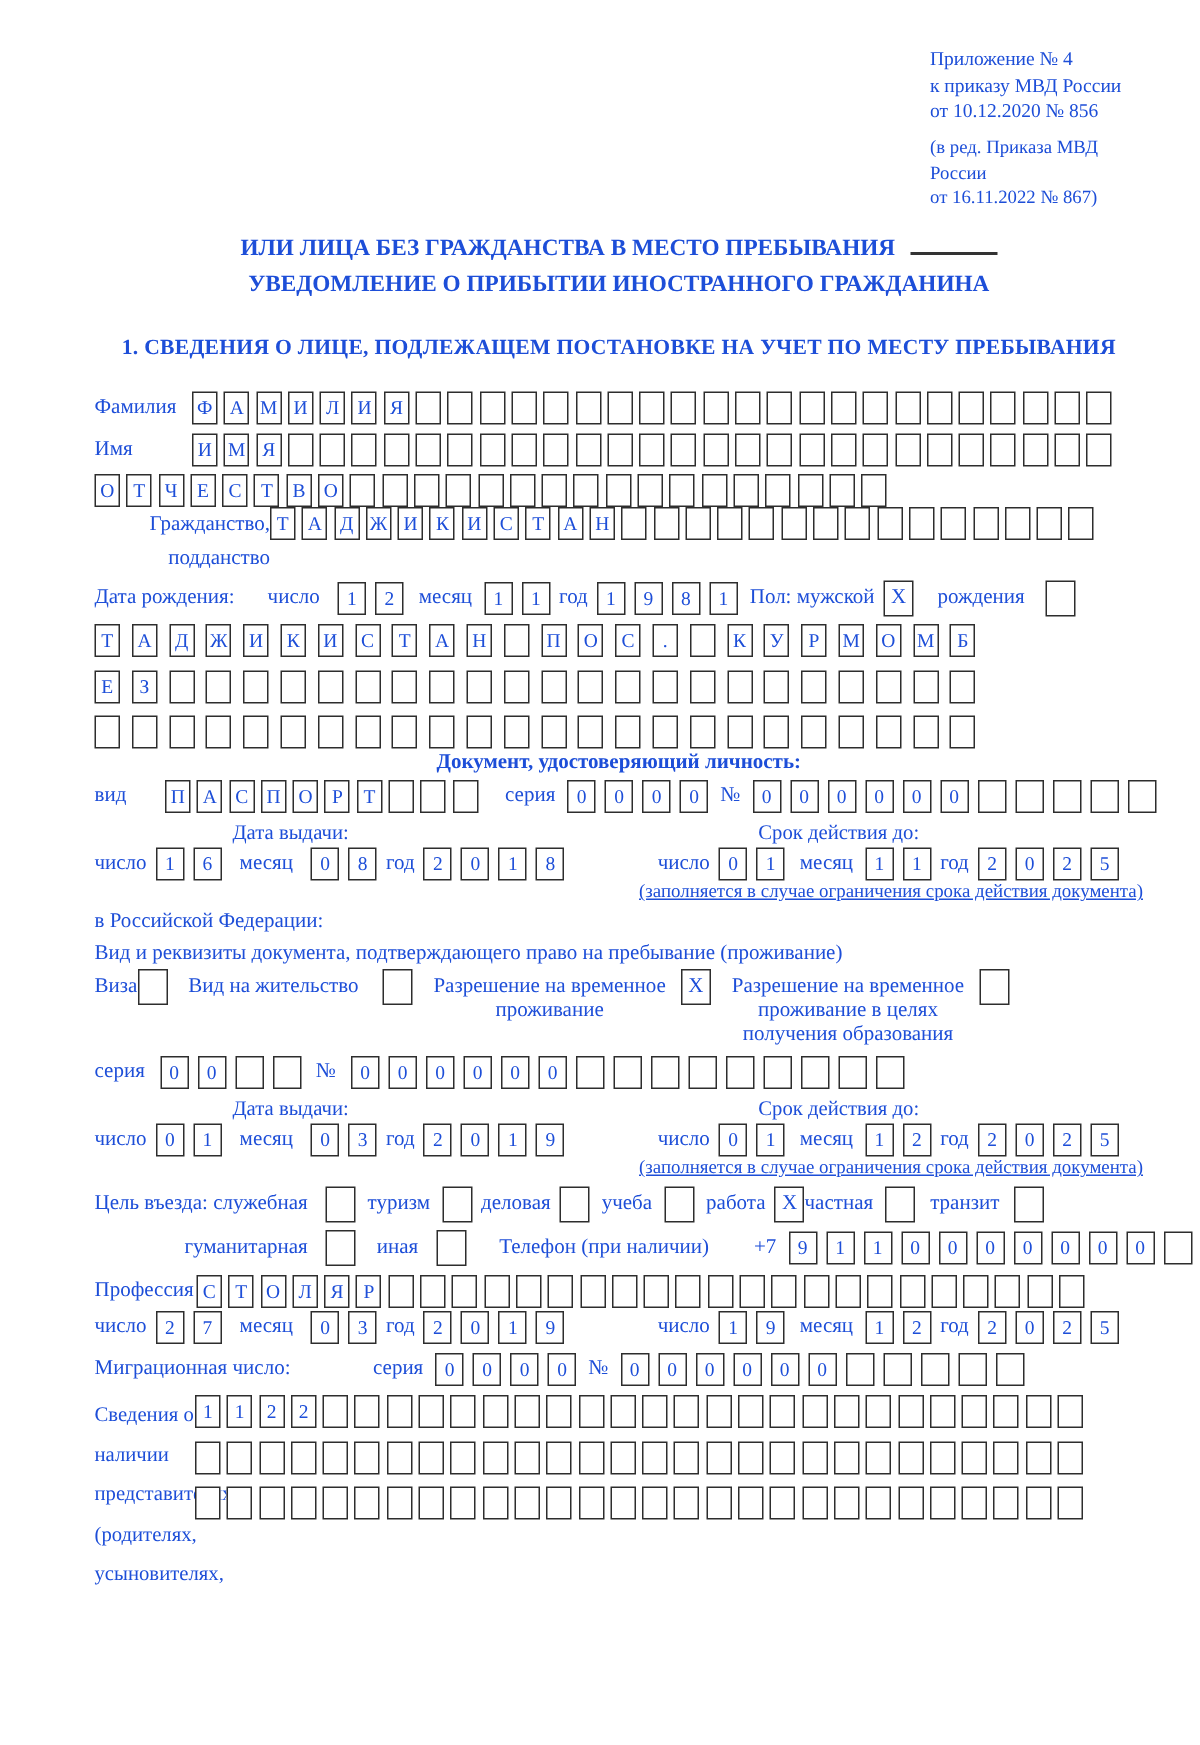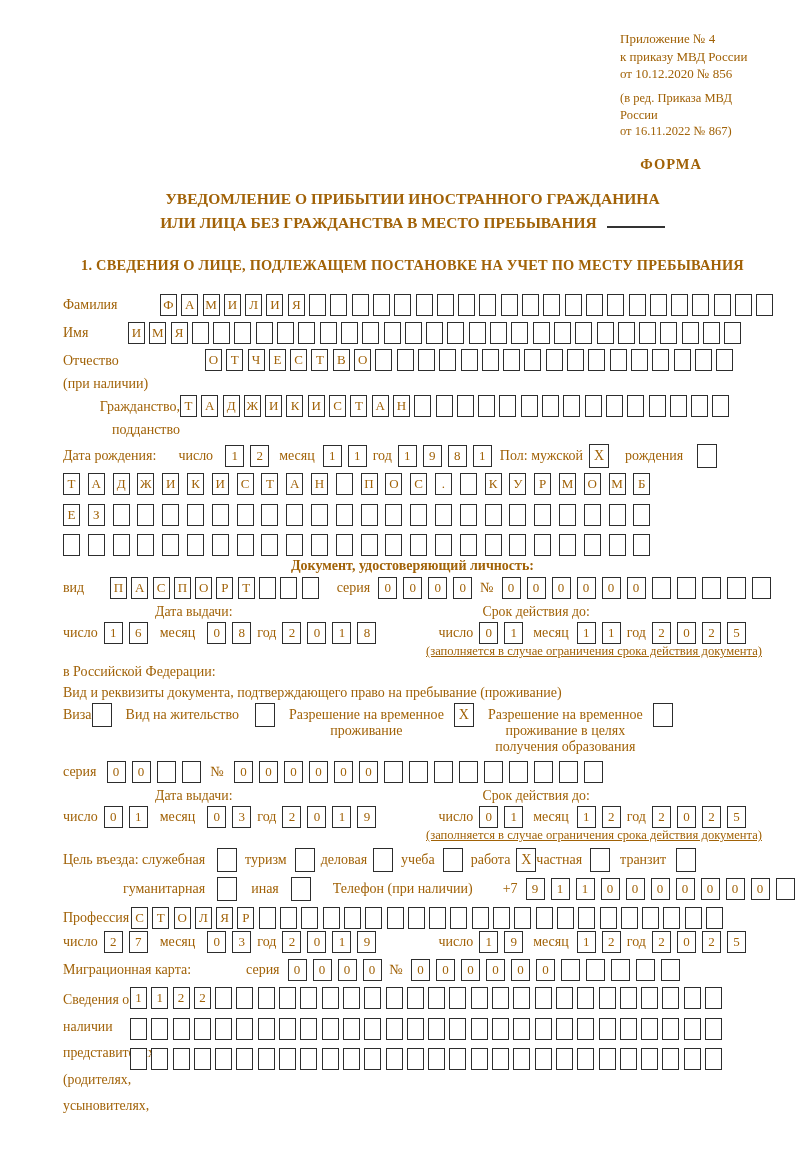--- a/index.html
+++ b/index.html
@@ -1,19 +1,19 @@
 <!DOCTYPE html>
 <html><head>
 <meta charset="utf-8">
 <style>
   * { margin:0; padding:0; box-sizing:border-box; }
   html,body { background:#ffffff; }
   .page {
     width:800px; height:1163px; overflow:hidden; position:relative;
-    background:#ffffff; color:#a16207;
+    background:#ffffff; color:#1d4ed8;
     font-family:"Liberation Serif","DejaVu Serif",serif;
     font-size:14px;
     padding:30px 38px 10px 63px;
   }
   
   .appendix { margin-left:557px; font-size:13px; line-height:1.35; }
   .appendix .grp2 { margin-top:7px; font-size:12.5px; }
   .forma { text-align:right; margin:16px 60px 0 0; font-weight:bold; font-size:14.5px; letter-spacing:1px; }
   
   .title { text-align:center; font-weight:bold; font-size:15.5px; line-height:1.55; margin-top:14px; }
@@ -35,48 +35,47 @@
   }
   .boxes.wide { gap:7.8px; }
   .boxes.dg { gap:6px; }
   .dg .cell { width:19px; }
   .boxes.cb .cell { width:20px; height:24px; font-size:14px; }
   
   .lw-65 { width:65px; }
   .lw-107 { width:107px; line-height:24.5px; font-size:13.8px; }
   .lw-142 { width:142px; line-height:23px; }
   .lw-117 { width:117px; line-height:23px;text-align:right; }
-  .mt2{margin-top:2px;} .mt4{margin-top:3px;} .mt5{margin-top:5px;} .mt6{margin-top:6px;} .mt20{margin-top:20px;gap:32px;}
+  .mt2{margin-top:2px;} .mt4{margin-top:3px;} .mt5{margin-top:5px;} .mt6{margin-top:6px;} .mt20{margin-top:20px;}
   .ml6{margin-left:6px;} .ml8{margin-left:8px;} .ml10{margin-left:10px;} .ml12{margin-left:12px;}
   .ml14{margin-left:14px;} .ml16{margin-left:16px;} .ml18{margin-left:18px;} .ml22{margin-left:22px;}
   .gap-rows { display:flex; flex-direction:column; gap:8.5px; }
   .center-b { text-align:center; font-weight:bold; font-size:14px; }
   .note-right { text-align:right; font-size:12.6px; margin-right:0;text-decoration:underline; }
-  .hdr-sm { font-size:13.8px; }
+  .hdr-sm { font-size:13.8px;gap:23px; }
 </style>
 </head>
 <body>
 
 <div class="page">
 
   <div class="appendix">
     <div>Приложение № 4</div>
     <div>к приказу МВД России</div>
     <div>от 10.12.2020 № 856</div>
     <div class="grp2">
       <div>(в ред. Приказа МВД России</div>
       <div>от 16.11.2022 № 867)</div>
     </div>
   </div>
 
-  <div class="forma">ФОРМА</div>
 
   <div class="title">
+    <div><span>ИЛИ ЛИЦА БЕЗ ГРАЖДАНСТВА В МЕСТО ПРЕБЫВАНИЯ</span><span class="blank-line"></span></div>
     <div>УВЕДОМЛЕНИЕ О ПРИБЫТИИ ИНОСТРАННОГО ГРАЖДАНИНА</div>
-    <div><span>ИЛИ ЛИЦА БЕЗ ГРАЖДАНСТВА В МЕСТО ПРЕБЫВАНИЯ</span><span class="blank-line"></span></div>
   </div>
 
   <div class="sec-heading">1. СВЕДЕНИЯ О ЛИЦЕ, ПОДЛЕЖАЩЕМ ПОСТАНОВКЕ НА УЧЕТ ПО МЕСТУ ПРЕБЫВАНИЯ</div>
 
   <div class="row mt20">
     <span class="lbl lw-65">Фамилия</span>
     <span class="boxes">
         <span class="cell">Ф</span>
         <span class="cell">А</span>
         <span class="cell">М</span>
@@ -138,24 +137,20 @@
         <span class="cell"></span>
         <span class="cell"></span>
         <span class="cell"></span>
         <span class="cell"></span>
         <span class="cell"></span>
         <span class="cell"></span>
       </span>
   </div>
 
   <div class="row top mt5">
-    <span class="lbl lw-142 stack">
-      <span>Отчество</span>
-      <span>(при наличии)</span>
-    </span>
     <span class="boxes">
         <span class="cell">О</span>
         <span class="cell">Т</span>
         <span class="cell">Ч</span>
         <span class="cell">Е</span>
         <span class="cell">С</span>
         <span class="cell">Т</span>
         <span class="cell">В</span>
         <span class="cell">О</span>
         <span class="cell"></span>
@@ -627,21 +622,21 @@
     <span class="lbl ml6">год</span>
     <span class="boxes dg ml6">
         <span class="cell">2</span>
         <span class="cell">0</span>
         <span class="cell">2</span>
         <span class="cell">5</span>
       </span>
   </div>
 
   <div class="row mt6">
-    <span class="lbl">Миграционная карта:</span>
+    <span class="lbl">Миграционная число:</span>
     <span class="lbl" style="margin-left:55px">серия</span>
     <span class="boxes dg ml8">
         <span class="cell">0</span>
         <span class="cell">0</span>
         <span class="cell">0</span>
         <span class="cell">0</span>
       </span>
     <span class="lbl ml8">№</span>
     <span class="boxes dg ml8">
         <span class="cell">0</span>

